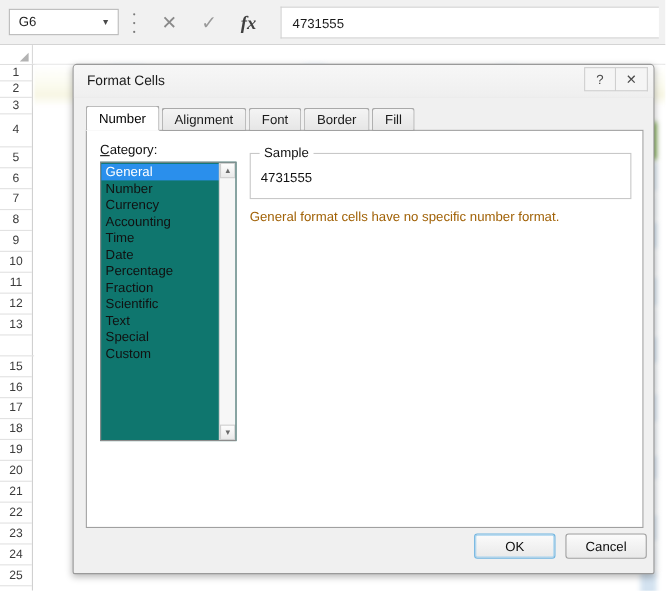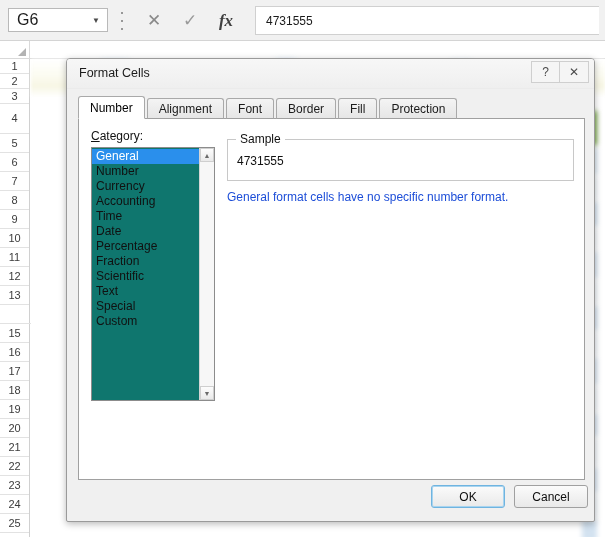--- a/index.html
+++ b/index.html
@@ -40,21 +40,21 @@
     left: 8px; top: 8px;
     width: 100px; height: 24px;
     background: #ffffff;
     border: 1px solid #b9b9b9;
     box-sizing: border-box;
     display: flex;
     align-items: center;
     padding-left: 8px;
   }
   .name-box-text {
-    font-size: 16px;
+    font-size: 12px;
     color: #1d1d1d;
     flex: 1;
   }
   .name-box-arrow {
     width: 14px;
     text-align: center;
     font-size: 8px;
     color: #4a4a4a;
     padding-right: 4px;
   }
@@ -393,21 +393,21 @@
     position: absolute;
     left: 9px; top: 14px;
     font-size: 12px;
     color: #111111;
   }
   .desc-text {
     position: absolute;
     left: 148px; top: 71px;
     width: 350px;
     font-size: 12px;
-    color: #1d4ed8;
+    color: #a16207;
   }
 
   
   .dlg-footer {
     position: absolute;
     left: 0; bottom: 0;
     width: 100%; height: 42px;
   }
   .btn {
     position: absolute;
@@ -524,21 +524,20 @@
       <div class="dlg-btn">✕</div>
     </div>
   </div>
 
   <div class="tabstrip">
     <div class="tab active">Number</div>
     <div class="tab">Alignment</div>
     <div class="tab">Font</div>
     <div class="tab">Border</div>
     <div class="tab">Fill</div>
-    <div class="tab">Protection</div>
   </div>
 
   <div class="tabpanel">
 
     <div class="lbl-category"><u>C</u><span>ategory:</span></div>
 
     <div class="listbox">
       <div class="listbox-items">
         <div class="list-item selected">General</div>
         <div class="list-item">Number</div>

